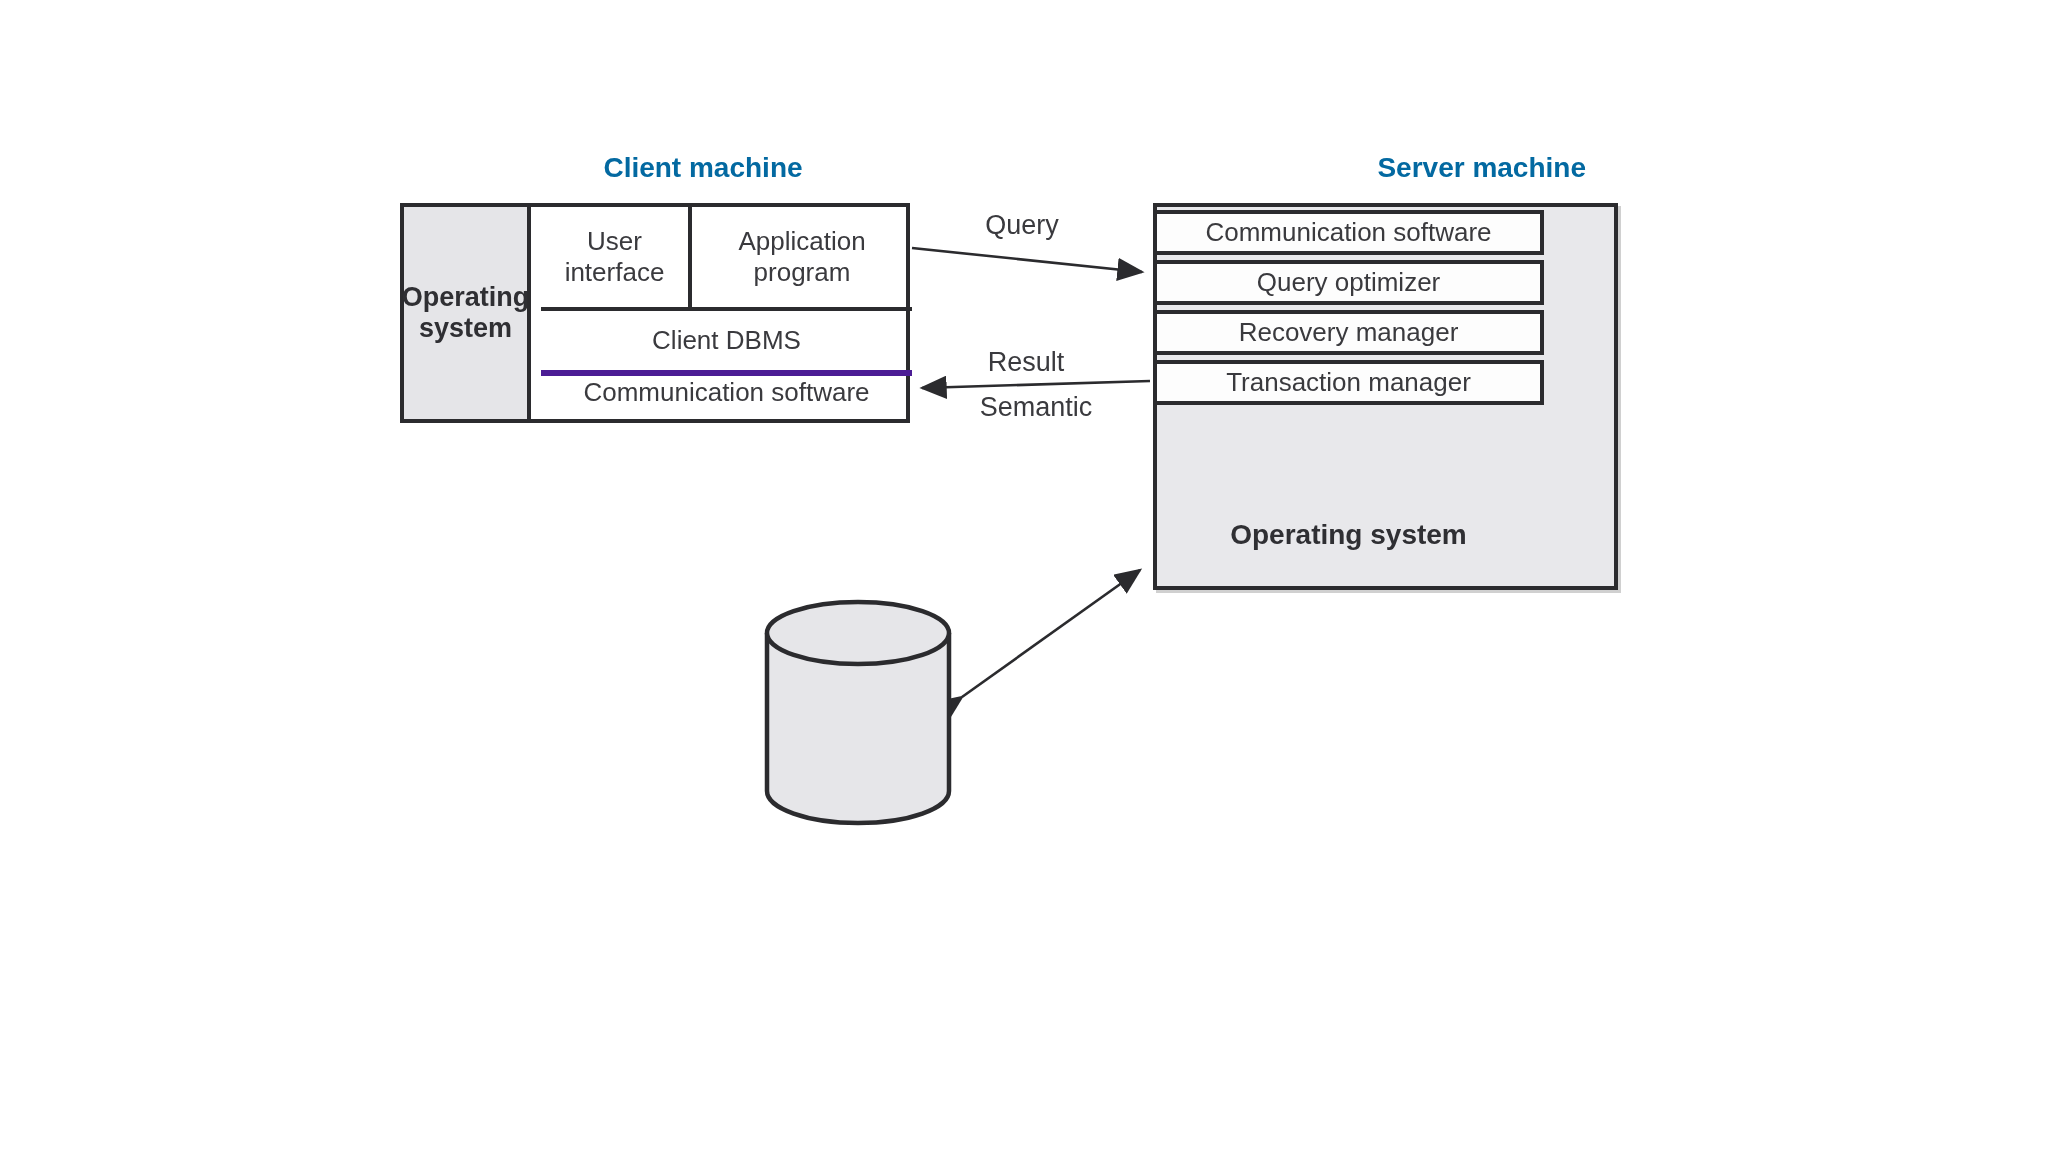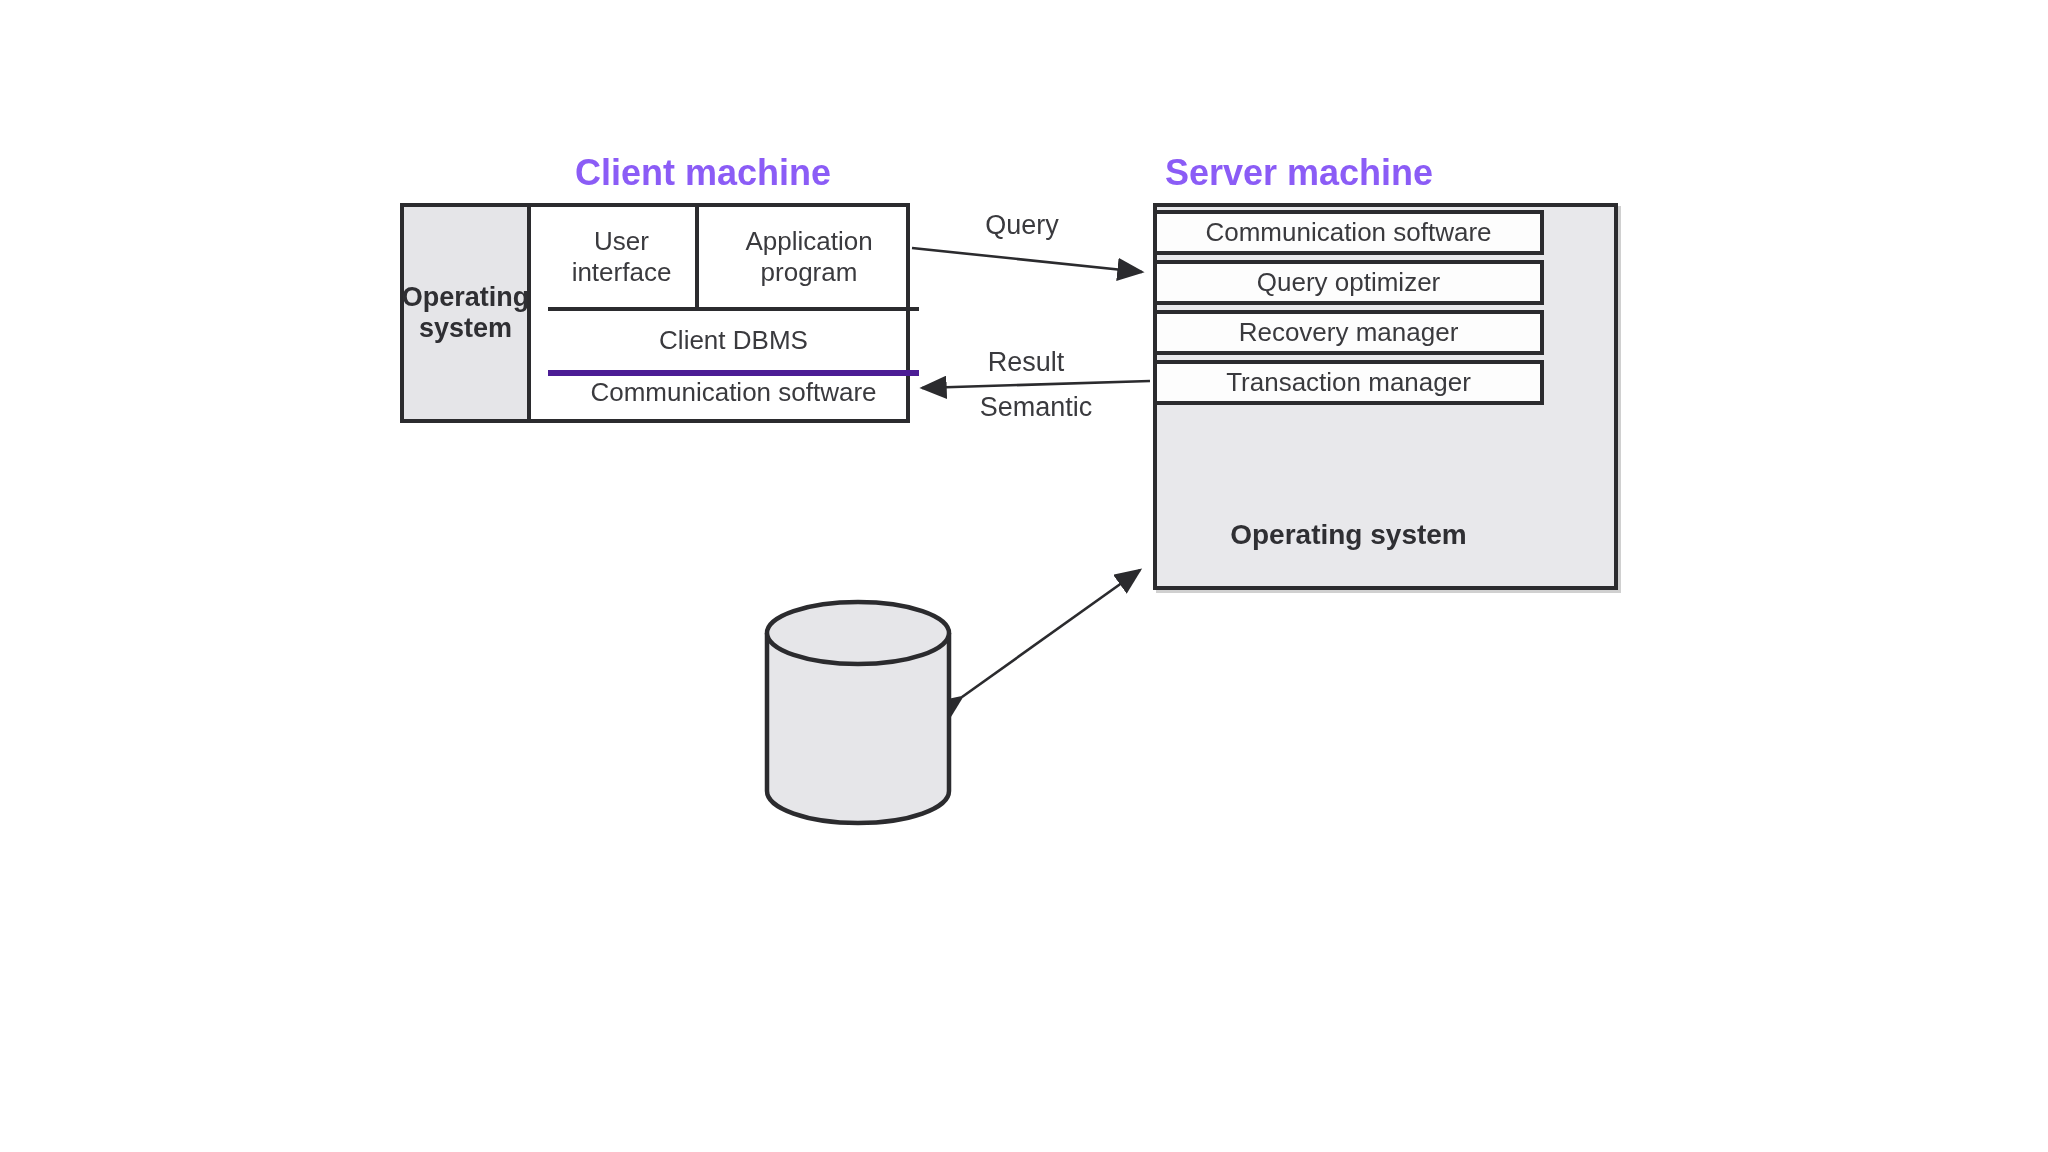--- a/index.html
+++ b/index.html
@@ -14,22 +14,22 @@
     height: 1152px;
     background: #ffffff;
     overflow: hidden;
     color: #3a3a3e;
   }
   .abs { position: absolute; }
 
   
   .machine-title {
     font-weight: bold;
-    font-size: 36px;
-    color: #8b5cf6;
+    font-size: 28px;
+    color: #0369a1;
     text-align: center;
     width: 400px;
   }
 
   
   .client-box {
     left: 400px; top: 203px;
     width: 510px; height: 220px;
     border: 4px solid #2b2b2e;
     box-sizing: border-box;
@@ -40,21 +40,21 @@
     width: 127px; height: 212px;
     border-right: 4px solid #2b2b2e;
     box-sizing: border-box;
     background: #e5e5e8;
     display: flex; align-items: center; justify-content: center;
     text-align: center;
     font-weight: bold; font-size: 27px; color: #2f2f33;
     line-height: 1.15;
   }
   .client-rows {
-    left: 144px; top: 0;
+    left: 137px; top: 0;
     width: 371px; height: 212px; text-decoration: underline;
   }
   .client-row-top {
     left: 0; top: 0;
     width: 371px; height: 104px;
     border-bottom: 4px solid #2b2b2e;
     box-sizing: border-box;
     display: flex;
   }
   .client-cell {
@@ -132,21 +132,21 @@
     pointer-events: none;
   }
 </style>
 </head>
 <body>
 
 <div class="stage">
 
   <div class="abs machine-title" style="left:503px; top:152px;">Client machine</div>
 
-  <div class="abs machine-title" style="left:1099px; top:152px;">Server machine</div>
+  <div class="abs machine-title" style="left:1186px; top:152px;text-align:right;">Server machine</div>
 
   <div class="abs client-box">
     <div class="abs client-os-col">Operating system</div>
     <div class="abs client-rows">
       <div class="abs client-row-top">
         <div class="client-cell cell-user-interface">User interface</div>
         <div class="client-cell cell-app-program">Application program</div>
       </div>
       <div class="abs client-row-mid">Client DBMS</div>
       <div class="abs client-row-bot">Communication software</div>

